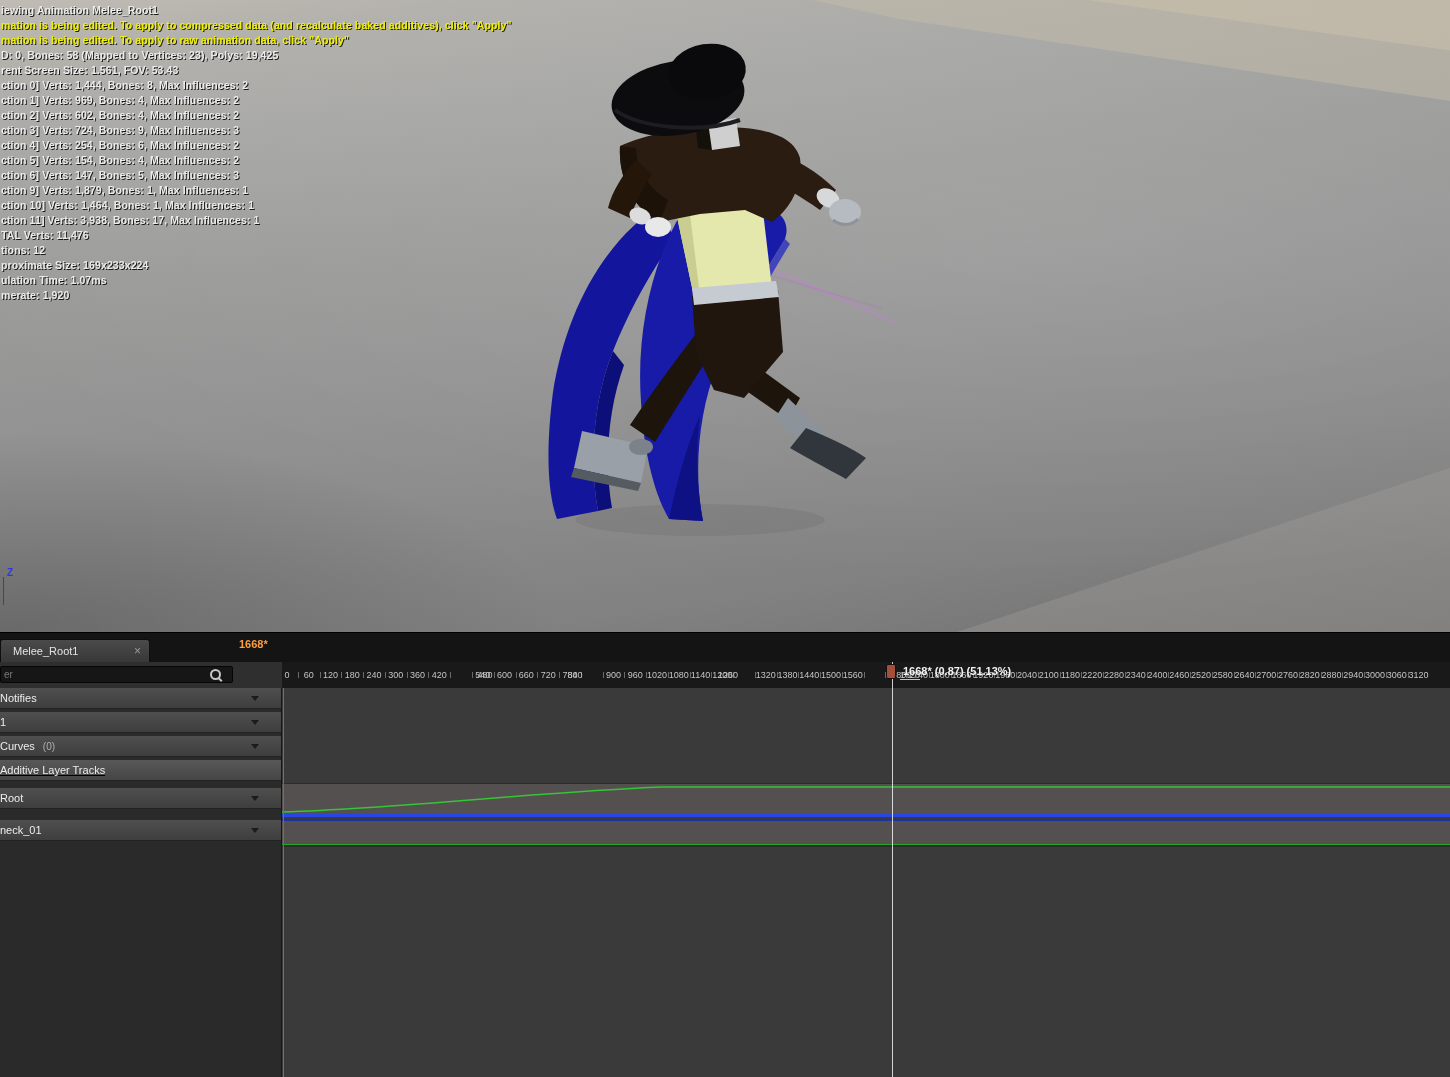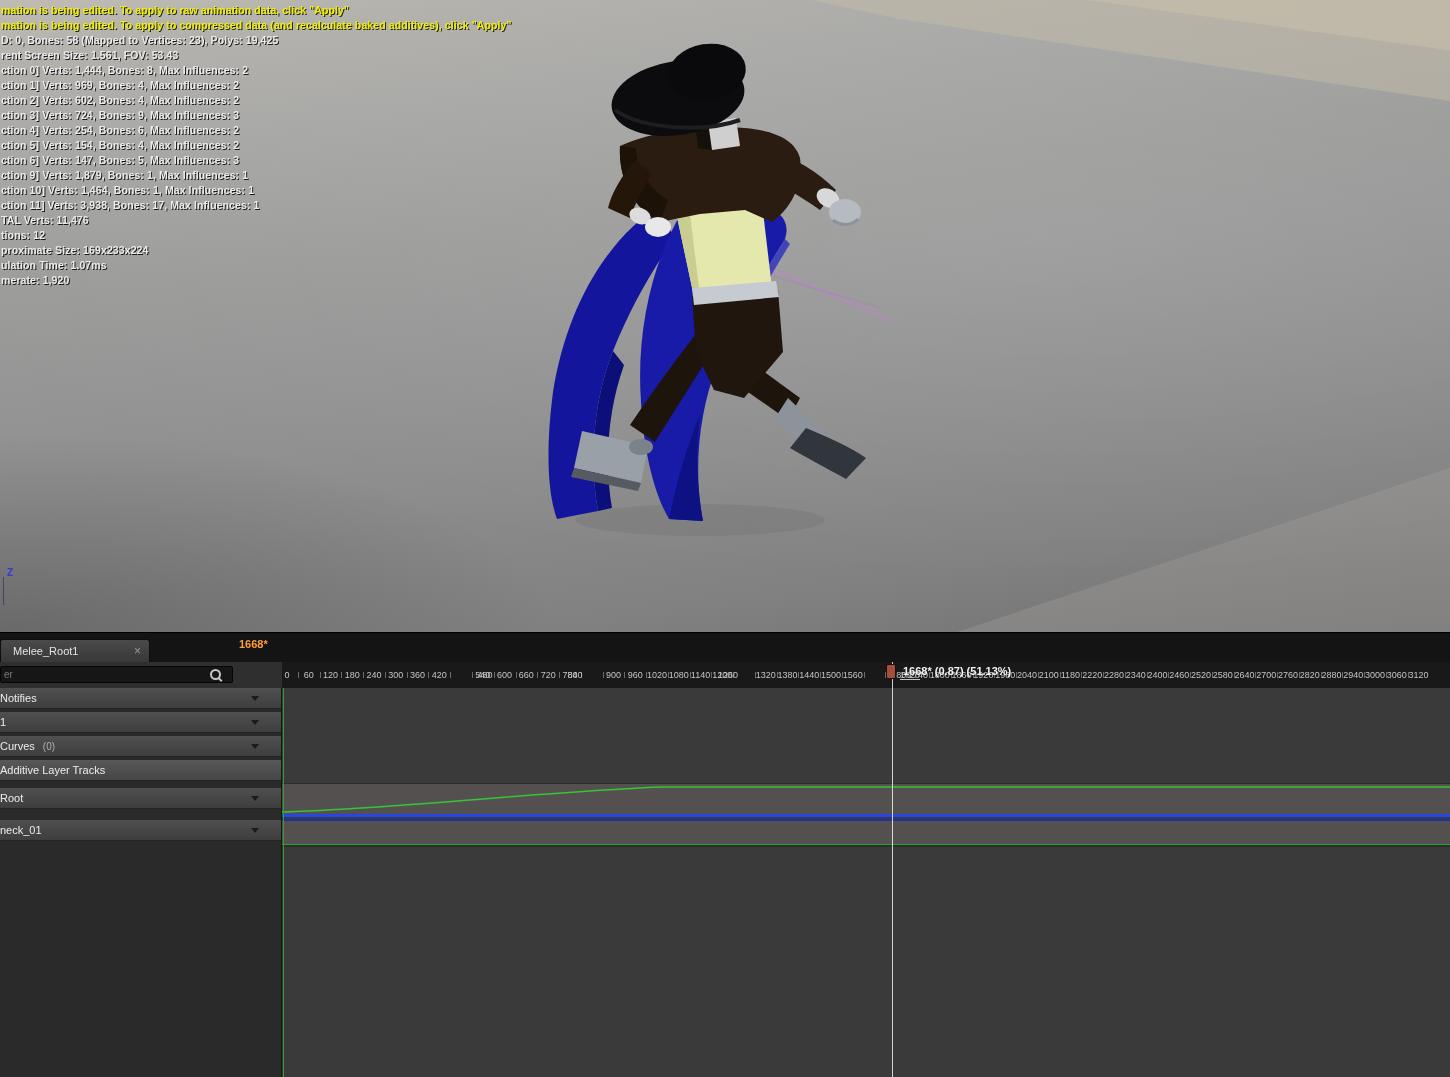--- a/index.html
+++ b/index.html
@@ -45,21 +45,21 @@
   .mag::after{content:'';position:absolute;width:2px;height:5px;background:#c6c6c6;left:7px;top:6px;transform:rotate(-45deg);}
   #frame-display{position:absolute;left:239px;top:5px;color:#ff9e3d;font-size:11px;font-weight:700;}
 
   #ruler{position:absolute;left:282px;top:29px;width:1168px;height:26px;background:#191919;overflow:hidden;border-bottom:1px solid #0d0d0d;}
   .tick-label{position:absolute;top:8px;transform:translateX(-50%);color:#c4c4c4;font-size:9px;white-space:nowrap;}
   .tick-minor{position:absolute;top:10px;width:1px;height:6px;background:#6a6a6a;}
 
   #left-col{position:absolute;left:0;top:55px;width:282px;height:390px;background:#2a2a2a;border-right:1px solid #161616;box-sizing:border-box;}
   .lrow{position:absolute;left:0;width:281px;height:21px;background:linear-gradient(#4f4f4f,#3e3e3e);
         border-bottom:1px solid #232323;display:flex;align-items:center;box-sizing:border-box;}
-  .lrow-hdr{background:linear-gradient(#585858,#464646);}
+  .lrow-hdr{background:linear-gradient(#585858,#464646);text-decoration:underline;}
   .lrow-label{color:#ececec;font-size:11px;}
   .lrow-suffix{color:#b0b0b0;font-size:10px;margin-left:8px;}
   .chev{position:absolute;right:22px;top:8px;width:0;height:0;
         border-left:4px solid transparent;border-right:4px solid transparent;border-top:5px solid #1b1b1b;}
 
   #track-area{position:absolute;left:282px;top:55px;width:1168px;height:390px;background:#3a3a3a;overflow:hidden;}
   .band1{position:absolute;left:0;top:95px;width:100%;height:31px;background:#545050;border-top:1px solid #2c2c2c;}
   .blue-line1{position:absolute;left:0;top:126px;width:100%;height:3px;background:#2845e6;}
   .blue-line2{position:absolute;left:0;top:131px;width:100%;height:2px;background:#1c30a8;}
   .band2{position:absolute;left:0;top:133px;width:100%;height:23px;background:#545050;}
@@ -128,22 +128,23 @@
 
       <path d="M 695,120 L 710,118 L 712,150 L 698,148 Z" fill="#14100a"></path>
       <path d="M 708,122 L 736,118 L 740,146 L 712,150 Z" fill="#cfcfcf"></path>
 
       <ellipse cx="678" cy="98" rx="67" ry="37" fill="#0c0c0f" transform="rotate(-9 678 98)"></ellipse>
       <path d="M 615,110 C 640,128 700,134 740,120" stroke="#1d1d22" stroke-width="4" fill="none"></path>
       <ellipse cx="707" cy="72" rx="39" ry="28" fill="#0a0a0d" transform="rotate(-9 707 72)"></ellipse>
     </svg>
 
     <div id="debug-text">
+        <div class="dbg-line dbg-white">iewing Animation Melee_Root1</div>
+        <div class="dbg-line dbg-yellow">mation is being edited. To apply to compressed data (and recalculate baked additives), click "Apply"</div>
         <div class="dbg-line dbg-yellow">mation is being edited. To apply to raw animation data, click "Apply"</div>
-        <div class="dbg-line dbg-yellow">mation is being edited. To apply to compressed data (and recalculate baked additives), click "Apply"</div>
         <div class="dbg-line dbg-white">D: 0, Bones: 58 (Mapped to Vertices: 23), Polys: 19,425</div>
         <div class="dbg-line dbg-white">rent Screen Size: 1.561, FOV: 53.43</div>
         <div class="dbg-line dbg-white">ction 0] Verts: 1,444, Bones: 8, Max Influences: 2</div>
         <div class="dbg-line dbg-white">ction 1] Verts: 969, Bones: 4, Max Influences: 2</div>
         <div class="dbg-line dbg-white">ction 2] Verts: 602, Bones: 4, Max Influences: 2</div>
         <div class="dbg-line dbg-white">ction 3] Verts: 724, Bones: 9, Max Influences: 3</div>
         <div class="dbg-line dbg-white">ction 4] Verts: 254, Bones: 6, Max Influences: 2</div>
         <div class="dbg-line dbg-white">ction 5] Verts: 154, Bones: 4, Max Influences: 2</div>
         <div class="dbg-line dbg-white">ction 6] Verts: 147, Bones: 5, Max Influences: 3</div>
         <div class="dbg-line dbg-white">ction 9] Verts: 1,879, Bones: 1, Max Influences: 1</div>

